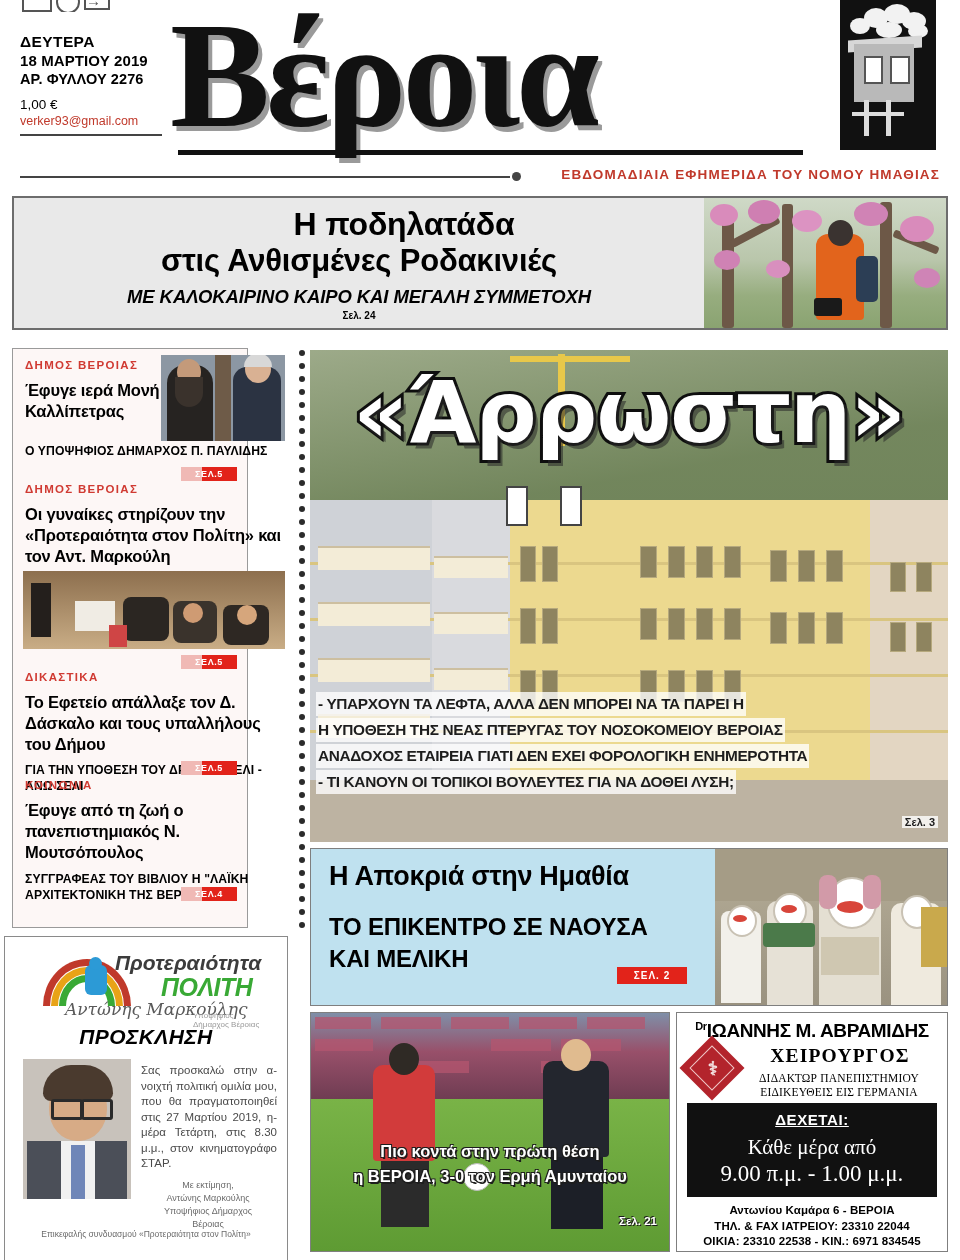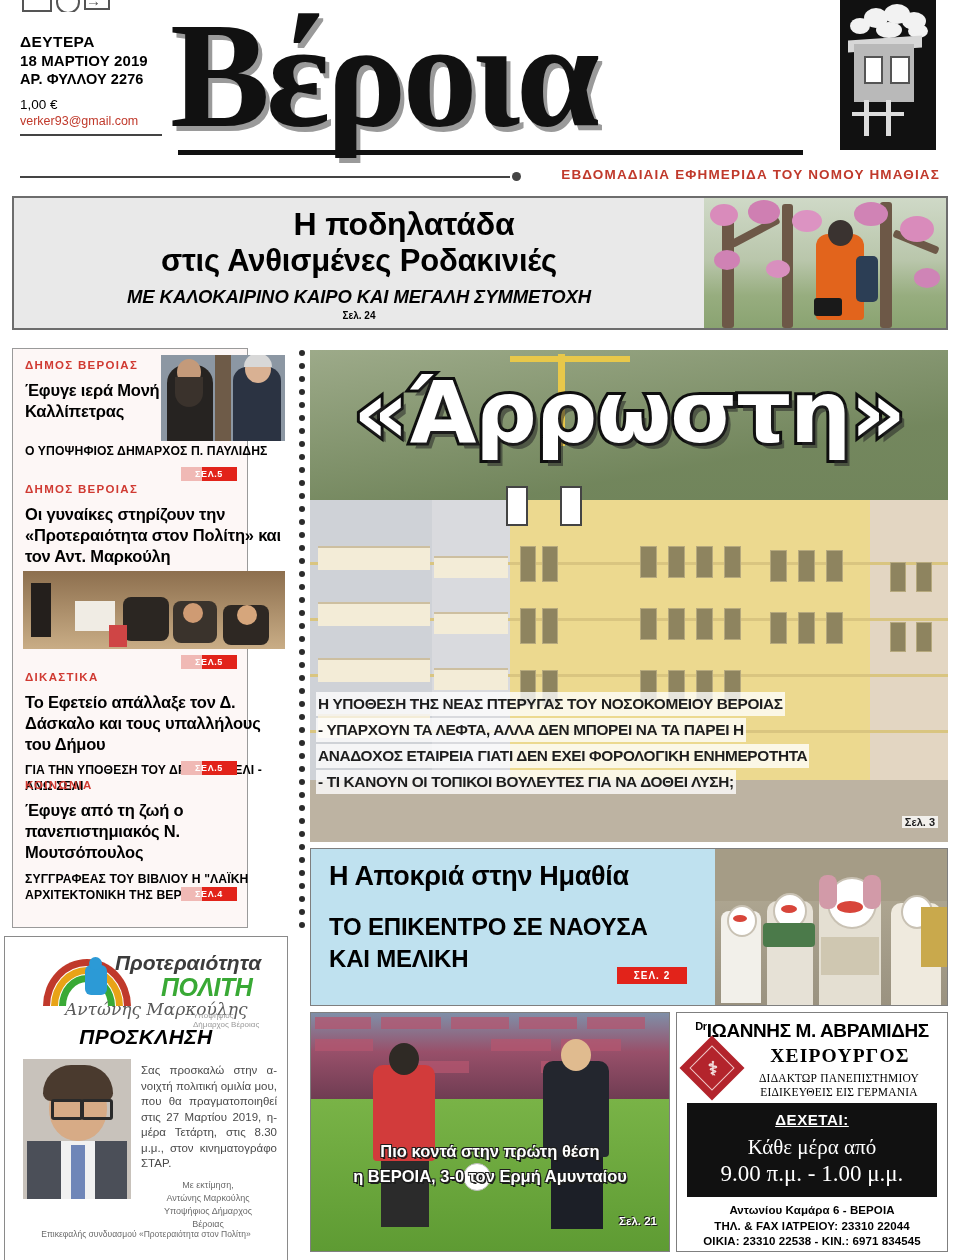--- a/index.html
+++ b/index.html
@@ -488,22 +488,22 @@
     <div class="win" style="left:606px;top:272px;width:14px;height:28px;"></div>
 
     <div class="winW" style="left:196px;top:136px;width:18px;height:36px;"></div>
     <div class="winW" style="left:250px;top:136px;width:18px;height:36px;"></div>
 
     <div class="heroGround"></div>
 
     <div class="heroTitle">«Άρρωστη»</div>
 
     <div class="heroCaption">
+      <div>- ΥΠΑΡΧΟΥΝ ΤΑ ΛΕΦΤΑ, ΑΛΛΑ ΔΕΝ ΜΠΟΡΕΙ ΝΑ ΤΑ ΠΑΡΕΙ Η</div>
       <div>Η ΥΠΟΘΕΣΗ ΤΗΣ ΝΕΑΣ ΠΤΕΡΥΓΑΣ ΤΟΥ ΝΟΣΟΚΟΜΕΙΟΥ ΒΕΡΟΙΑΣ</div>
-      <div>- ΥΠΑΡΧΟΥΝ ΤΑ ΛΕΦΤΑ, ΑΛΛΑ ΔΕΝ ΜΠΟΡΕΙ ΝΑ ΤΑ ΠΑΡΕΙ Η</div>
       <div>ΑΝΑΔΟΧΟΣ ΕΤΑΙΡΕΙΑ ΓΙΑΤΙ ΔΕΝ ΕΧΕΙ ΦΟΡΟΛΟΓΙΚΗ ΕΝΗΜΕΡΟΤΗΤΑ</div>
       <div>- ΤΙ ΚΑΝΟΥΝ ΟΙ ΤΟΠΙΚΟΙ ΒΟΥΛΕΥΤΕΣ ΓΙΑ ΝΑ ΔΟΘΕΙ ΛΥΣΗ;</div>
     </div>
     <div class="heroSel">Σελ. 3</div>
   </div>
 
   <div class="apok">
     <div class="apokPhoto">
       <div style="position:absolute;inset:0;background:linear-gradient(#b6ae98,#9a9280);"></div>
       <div style="position:absolute;left:0;top:0;width:232px;height:52px;background:#a59c86;"></div>

